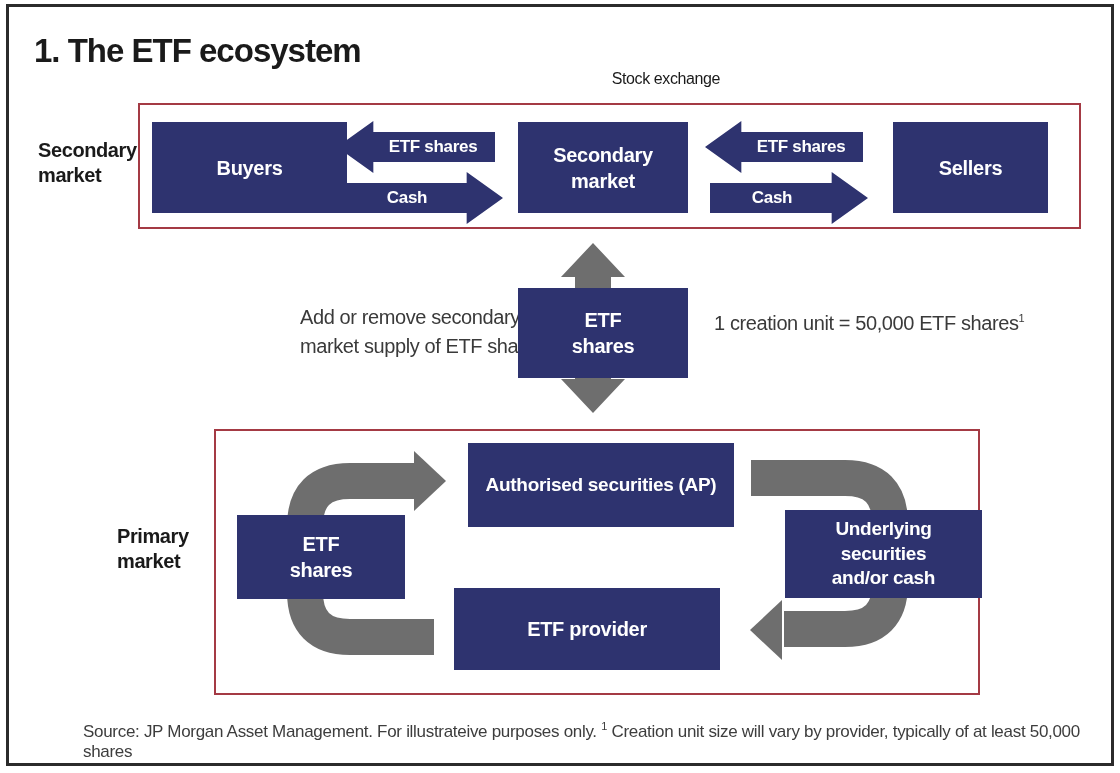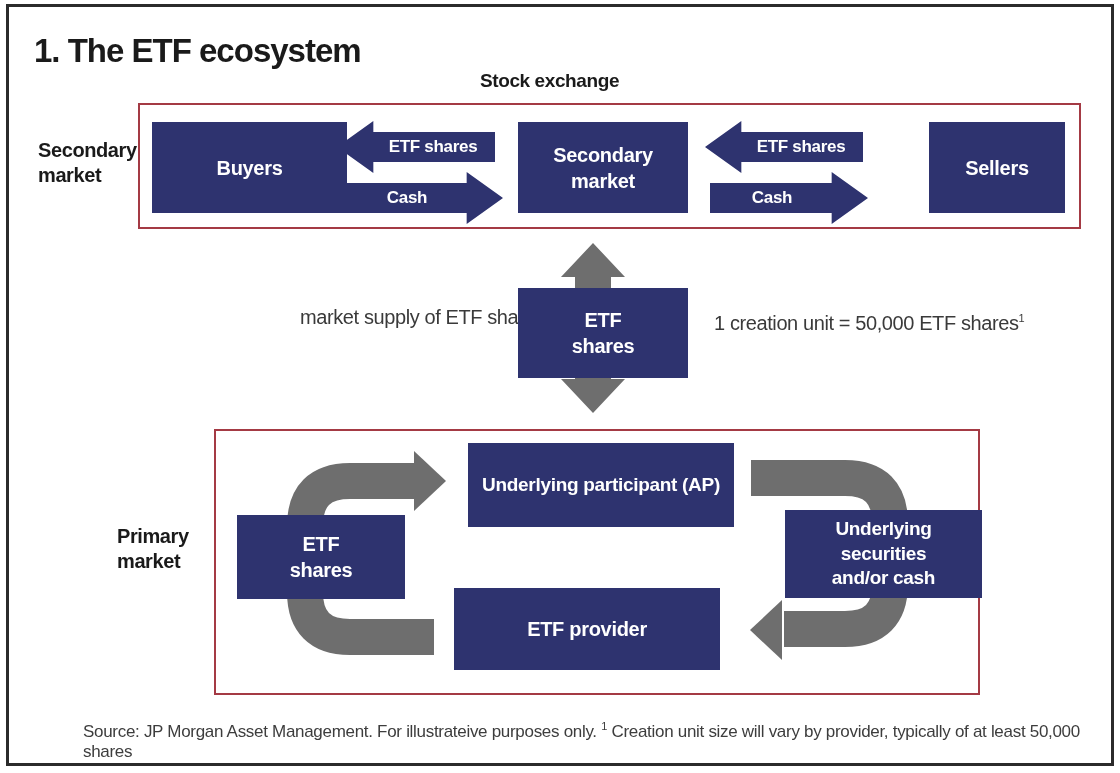--- a/index.html
+++ b/index.html
@@ -9,33 +9,33 @@
     --border_dark:#2b2b2b;
     --text_dark:#1a1a1a;
     --text_gray:#3a3a3a;
   }
   *{margin:0;padding:0;box-sizing:border-box;}
   html,body{width:1120px;height:773px;background:#fff;}
   body{font-family:"Liberation Sans",sans-serif;position:relative;overflow:hidden;}
   .frame{position:absolute;left:6px;top:4px;width:1108px;height:762px;border:3px solid var(--border_dark);background:#fff;}
   .abs{position:absolute;}
   .page-title{left:34px;top:20px;font-size:33px;font-weight:700;letter-spacing:-1px;color:var(--text_dark);margin-top:12px;}
-  .stock-exchange{left:480px;top:70px;width:240px;text-align:left;font-size:19px;font-weight:700;letter-spacing:-.4px;color:var(--text_dark);}
+  .stock-exchange{left:480px;top:70px;width:240px;text-align:right;font-size:16px;font-weight:400;letter-spacing:-.4px;color:var(--text_dark);}
   .red-box{border:2px solid var(--frame_red);background:transparent;z-index:0;}
   .sec-red{left:138px;top:103px;width:943px;height:126px;}
   .pri-red{left:214px;top:429px;width:766px;height:266px;}
   .side-label{font-size:20px;font-weight:700;letter-spacing:-.4px;color:var(--text_dark);line-height:1.25;}
   .sec-label{left:38px;top:138px;width:110px;}
   .pri-label{left:117px;top:524px;width:100px;}
   .navy-box{background:var(--navy);color:#fff;display:flex;align-items:center;justify-content:center;text-align:center;font-weight:700;letter-spacing:-.3px;line-height:1.3;z-index:2;}
   .navy-box .inner{display:block;}
   .box-buyers{left:152px;top:122px;width:195px;height:91px;font-size:20px;}
   .box-secmkt{left:518px;top:122px;width:170px;height:91px;font-size:20px;}
   .box-secmkt .inner{width:120px;}
-  .box-sellers{left:929px;top:122px;width:136px;height:91px;font-size:20px;}
+  .box-sellers{left:893px;top:122px;width:155px;height:91px;font-size:20px;}
   .box-midetf{left:518px;top:288px;width:170px;height:90px;font-size:20px;}
   .box-midetf .inner{width:70px;}
   .box-ap{left:468px;top:443px;width:266px;height:84px;font-size:19px;}
   .box-prietf{left:237px;top:515px;width:168px;height:84px;font-size:20px;}
   .box-prietf .inner{width:70px;}
   .box-underlying{left:785px;top:510px;width:197px;height:88px;font-size:19px;}
   .box-underlying .inner{width:118px;}
   .box-provider{left:454px;top:588px;width:266px;height:82px;font-size:20px;}
   .flow-arrow{position:absolute;width:158px;height:52px;background:var(--navy);color:#fff;font-weight:700;font-size:17px;letter-spacing:-.3px;display:flex;align-items:center;justify-content:center;z-index:1;}
   .flow-arrow.left{clip-path:polygon(0% 50%,23% 0%,23% 21%,100% 21%,100% 79%,23% 79%,23% 100%);padding-left:34px;}
@@ -90,40 +90,41 @@
   <span>Cash</span>
 </div>
 
 <svg class="abs varrow" viewBox="0 0 74 170">
   <polygon points="37,0 69,34 55,34 55,136 69,136 37,170 5,136 19,136 19,34 5,34"></polygon>
 </svg>
 <div class="abs navy-box box-midetf">
   <span class="inner">ETF shares</span>
 </div>
 <div class="abs note-left">
+  <span>Add or remove secondary</span>
   <span>market supply of ETF shares</span>
 </div>
 <div class="abs note-right">
   <span>1 creation unit = 50,000 ETF shares</span><sup>1</sup>
 </div>
 
 <div class="abs red-box pri-red"></div>
 <div class="abs side-label pri-label">Primary market</div>
 
 <svg class="abs garrows" viewBox="0 0 766 266">
 
   <path d="M 220 208 L 136 208 Q 91 208 91 163 L 91 97 Q 91 52 136 52 L 202 52"></path>
   <polygon points="232,52 200,22 200,82"></polygon>
 
   <path d="M 537 49 L 631 49 Q 676 49 676 94 L 676 155 Q 676 200 631 200 L 570 200"></path>
   <polygon points="536,201 568,171 568,231"></polygon>
 </svg>
 
 <div class="abs navy-box box-ap">
-  <span class="inner">Underlying participant (AP)</span>
+  <span class="inner">Authorised securities (AP)</span>
 </div>
 <div class="abs navy-box box-prietf">
   <span class="inner">ETF shares</span>
 </div>
 <div class="abs navy-box box-underlying">
   <span class="inner">Underlying securities and/or cash</span>
 </div>
 <div class="abs navy-box box-provider">
   <span class="inner">ETF provider</span>
 </div>

